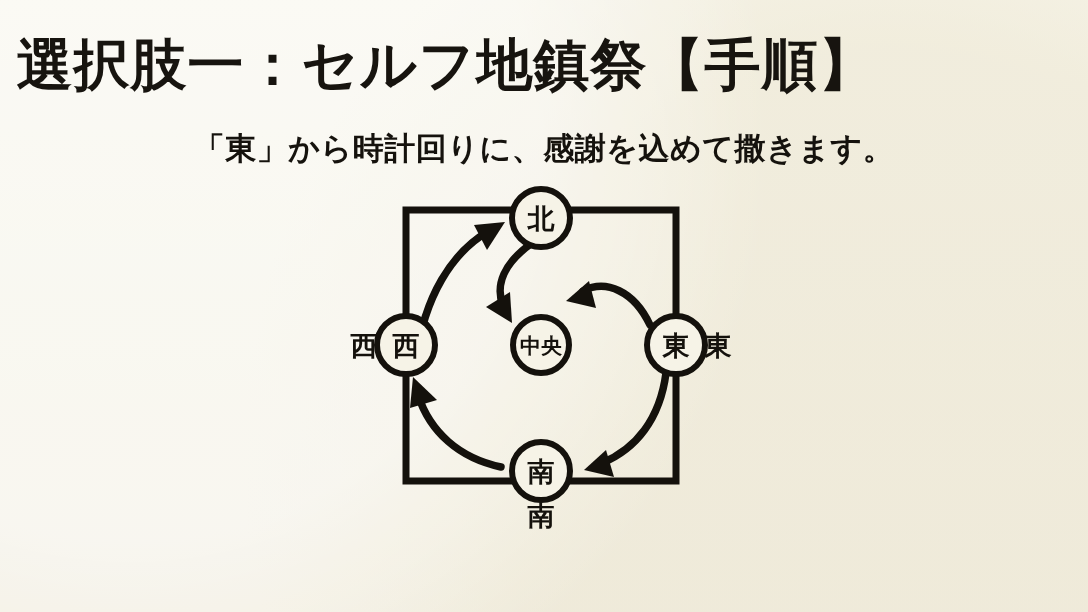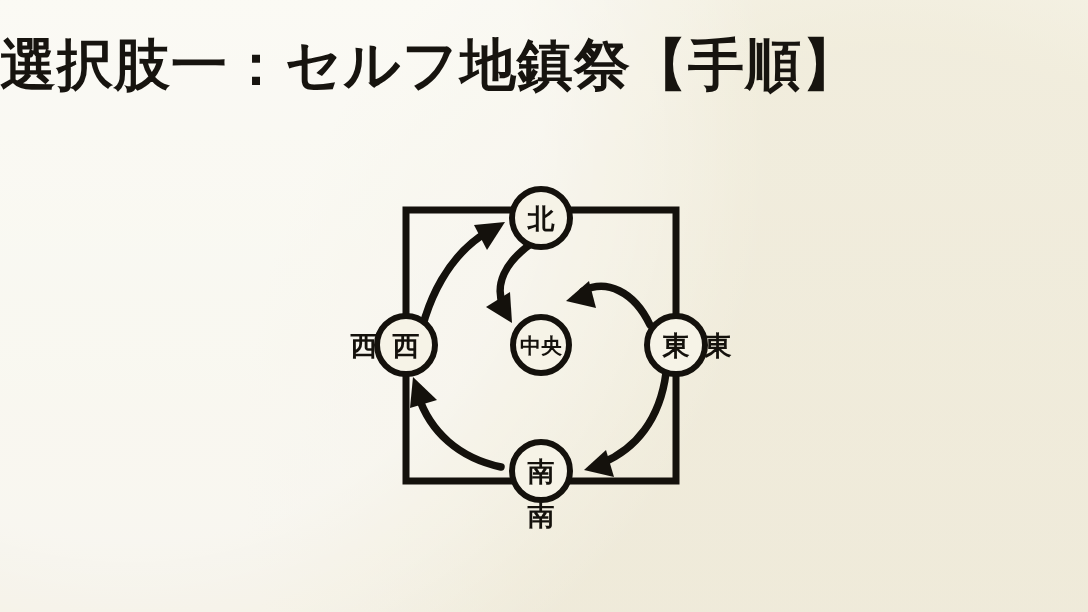--- a/index.html
+++ b/index.html
@@ -33,20 +33,21 @@
     position: absolute;
     inset: 0;
     z-index: 1;
   }
 
   .title {
     position: absolute;
     top: 34px;
     left: 0;
     width: 892px;
+    text-align: center;
     font-family: Liberation Sans, sans-serif;
     font-weight: 700;
     font-size: 56px;
     letter-spacing: 1px;
     color: #17140f;
     line-height: 1.12;
     white-space: nowrap;
   }
 
   .subtitle {
@@ -130,20 +131,21 @@
 </style>
 </head>
 <body>
 
 <div class="paper-grain"></div>
 
 <div class="slide">
 
   <div class="title">選択肢一：セルフ地鎮祭【手順】</div>
 
+  <div class="subtitle">「東」から時計回りに、感謝を込めて撒きます。</div>
 
   <div class="diagram">
     <svg width="1088" height="360" viewBox="0 0 1088 360" xmlns="http://www.w3.org/2000/svg">
 
       <g>
         <path class="frame-line" d="M 406 35 L 676 35 L 676 306 L 406 306 Z"></path>
       </g>
 
       <g>
         <path class="flow-arrow" d="M 416 185 C 424 122 452 77 489 56"></path>

